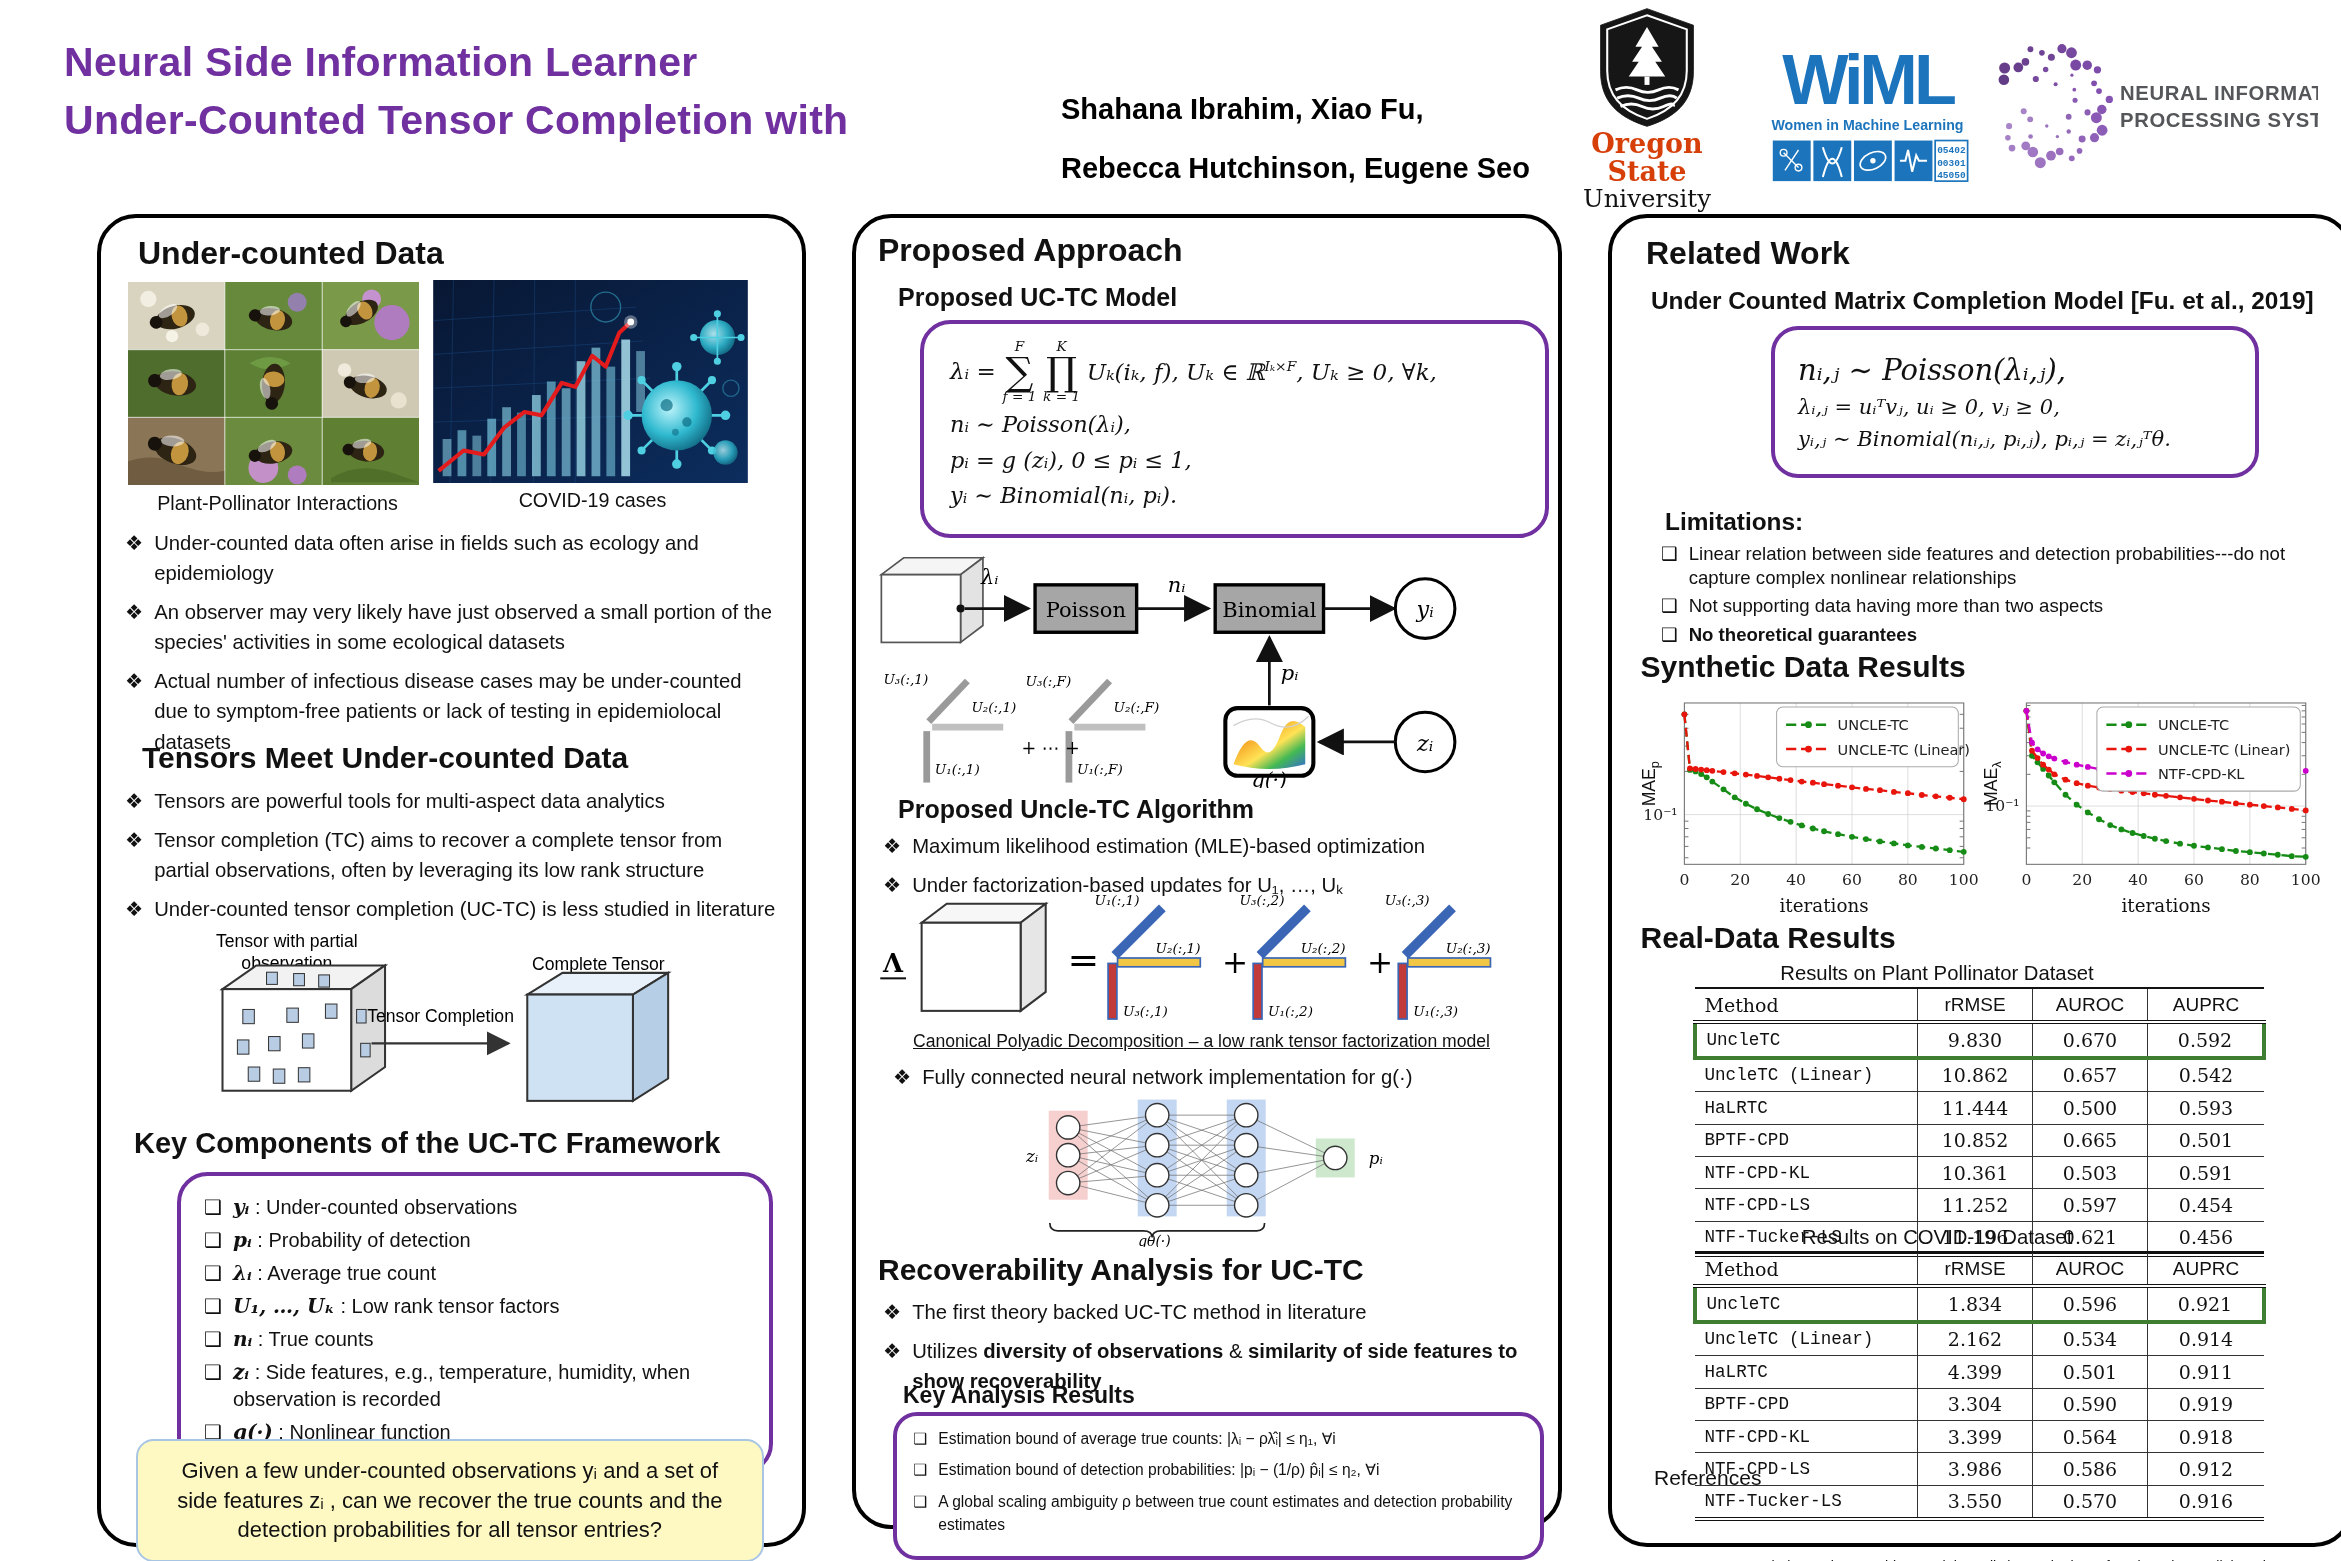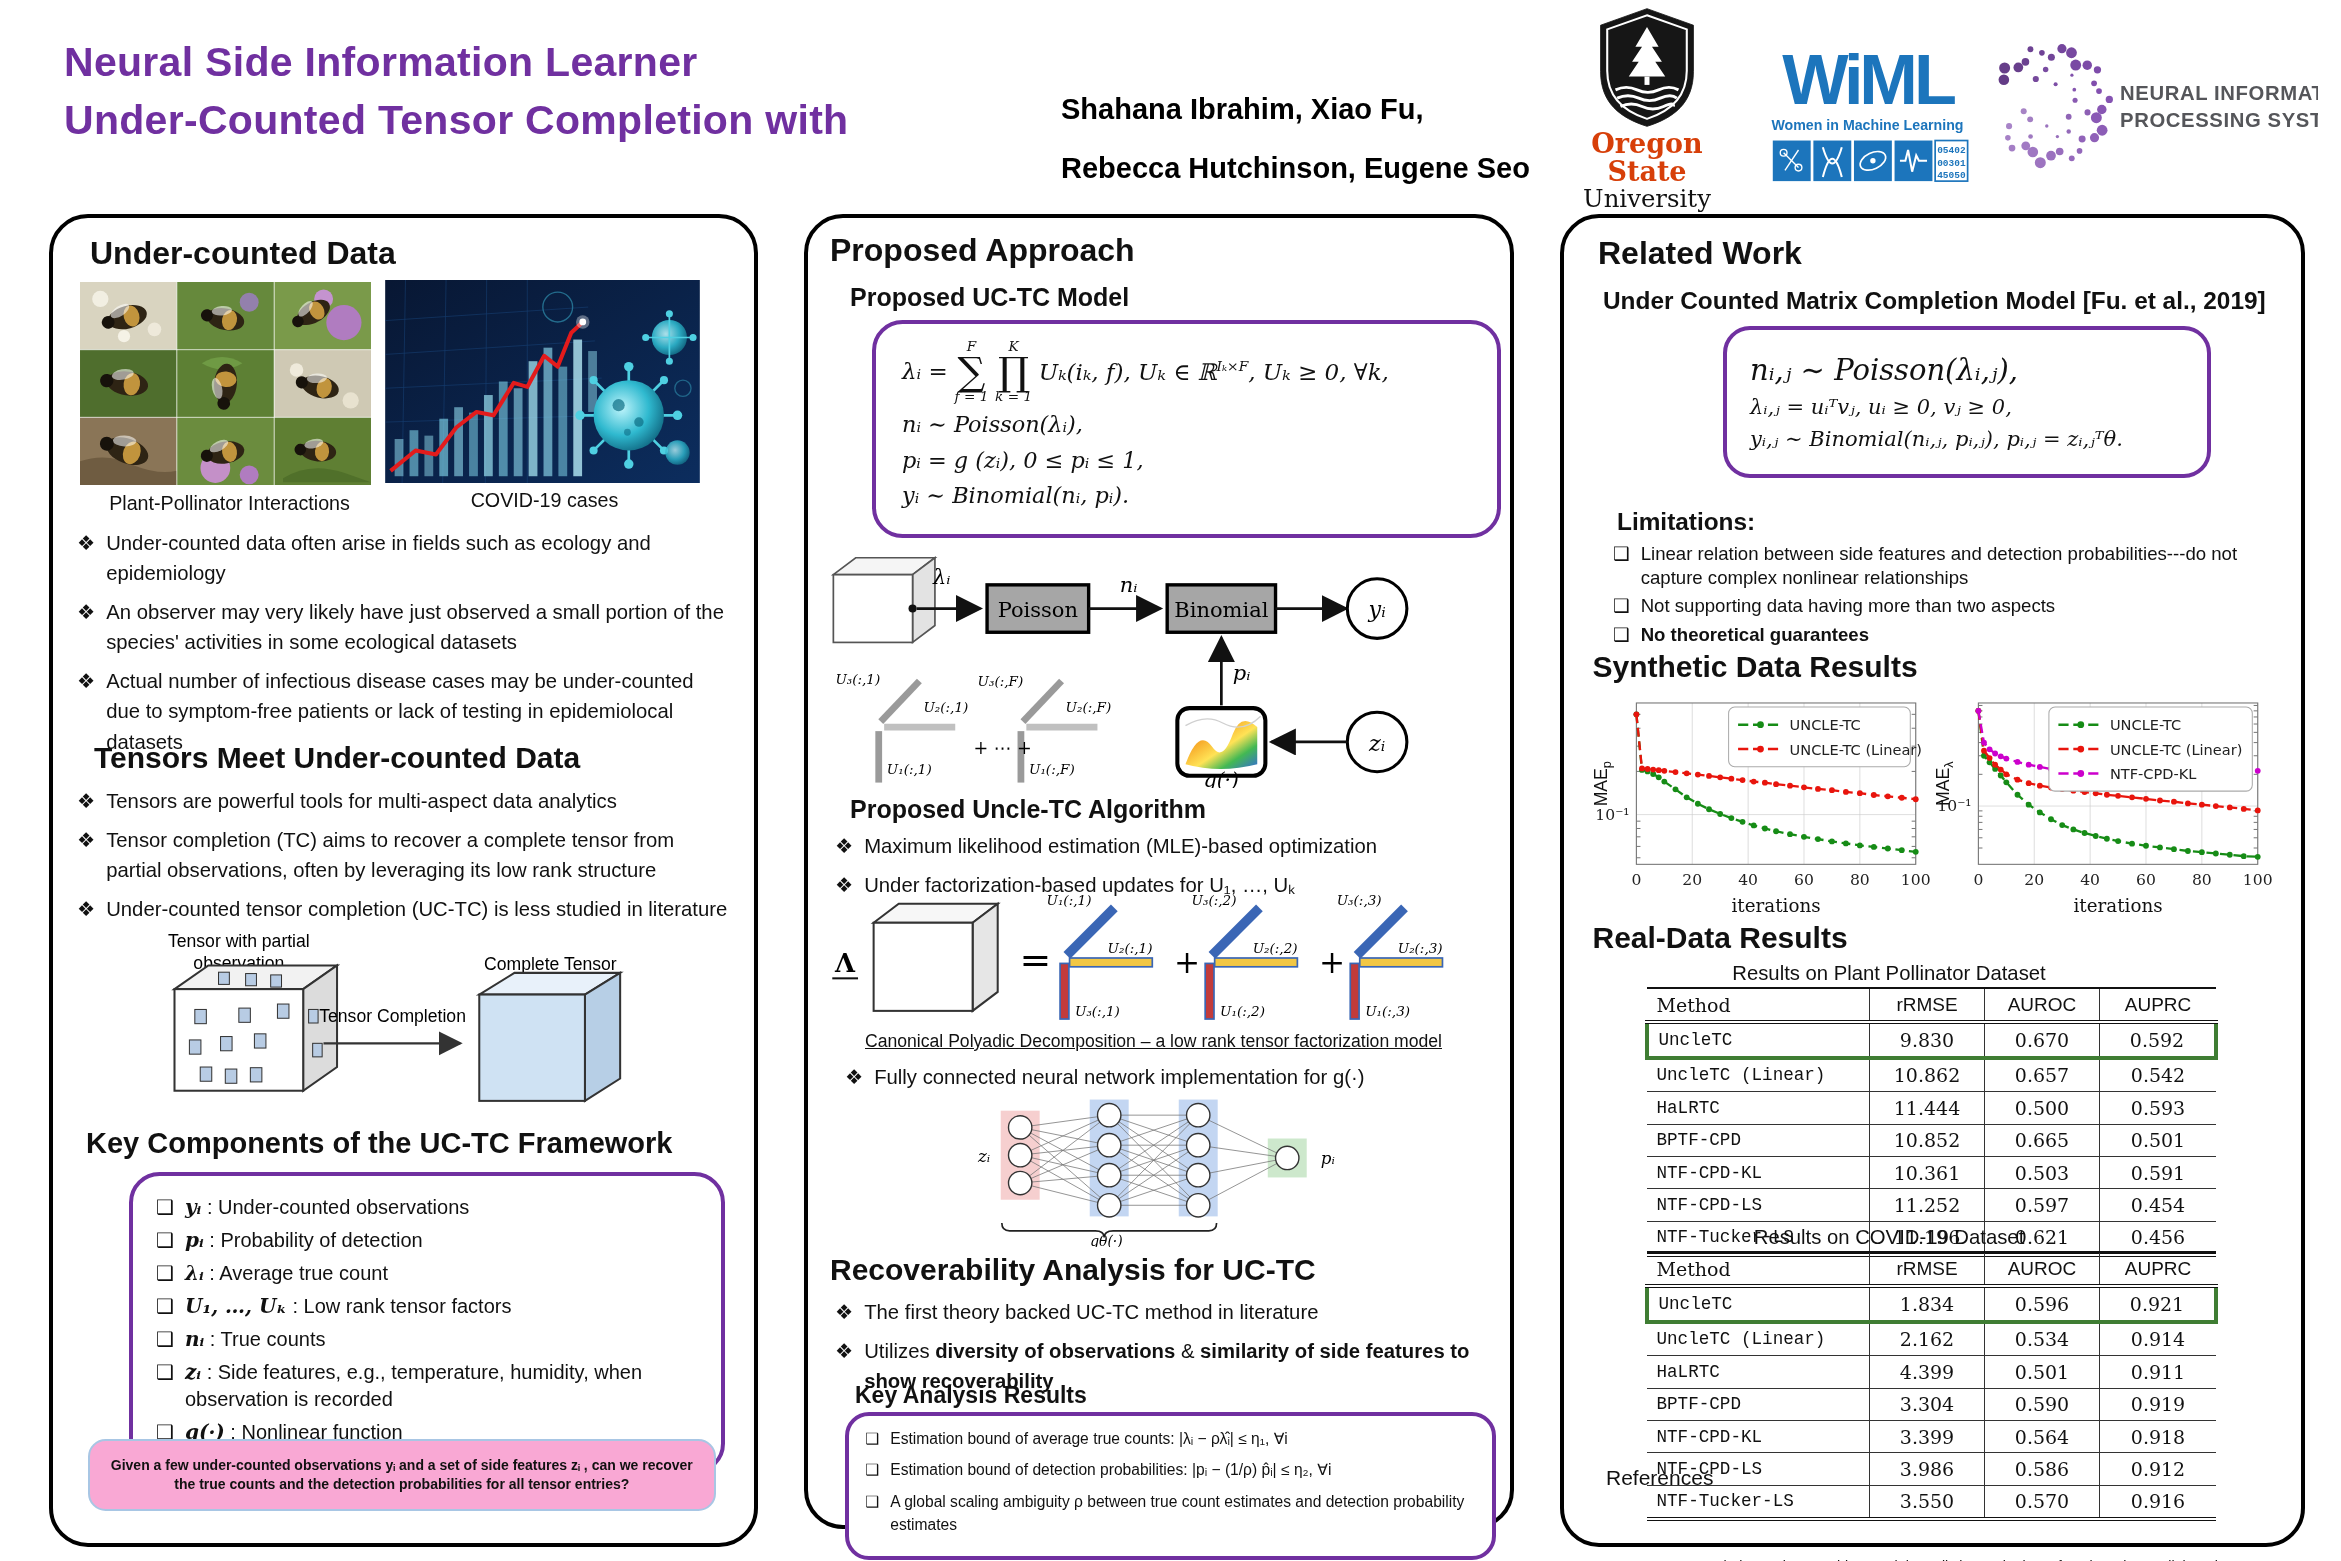--- a/index.html
+++ b/index.html
@@ -3,35 +3,35 @@
 <meta charset="utf-8">
 <style>
   html,body{margin:0;padding:0;background:#ffffff;}
   #poster{position:relative;width:2342px;height:1561px;background:#ffffff;
           font-family:"Liberation Sans",sans-serif;color:#111;overflow:hidden;}
   .abs{position:absolute;}
   
   .poster-title{font-size:41px;font-weight:bold;color:#7030a0;line-height:1.42;letter-spacing:0.3px;}
   .authors{font-size:29px;font-weight:bold;color:#000;line-height:2.05;}
   
-  .col{position:absolute;background:#fff;border:4.7px solid #000;border-radius:39px;}
+  .col{position:absolute;background:#fff;border:4.7px solid #000;border-radius:39px;margin-left:48px;}
   .h1{font-size:32px;font-weight:bold;}
   .h2{font-size:30px;font-weight:bold;}
   .h3{font-size:25px;font-weight:bold;}
   .h4{font-size:23px;font-weight:bold;}
   .caption{font-size:19.7px;}
   .smallcap{font-size:17.6px;}
   
   .blist .li{display:flex;gap:11px;margin-bottom:8.1px;font-size:20.3px;line-height:1.5;}
   .blist .marker{flex:0 0 auto;}
   .blist.small .li{font-size:18.6px;margin-bottom:4.1px;line-height:1.3;}
   
   .pbox{border:4.1px solid #7030a0;border-radius:30.5px;background:#fff;}
-  .qbox{background:#f9a8d4;border:2px solid #a8c6e4;border-radius:17.6px;
-        font-weight:bold;font-size:14px;text-align:center;line-height:1.35;padding:15px 20.3px;}
+  .qbox{background:#fef9c3;border:2px solid #a8c6e4;border-radius:17.6px;
+        font-weight:normal;font-size:22px;text-align:center;line-height:1.35;padding:15px 20.3px;}
   
   .eq{font-family:"DejaVu Serif",serif;font-style:italic;}
   .eq-line{font-size:22.4px;margin:9.5px 0;}
   .eq-row{display:flex;align-items:center;gap:6.8px;font-size:23px;}
   .bigop{display:inline-flex;flex-direction:column;align-items:center;line-height:.9;}
   .bigop .lim{font-size:13.6px;font-style:italic;}
   .bigop .opchar{font-size:39px;font-style:normal;line-height:.95;}
   sup{font-size:60%;}
   
   .kvlist .li{display:flex;gap:11px;margin-bottom:6.1px;font-size:20px;line-height:1.35;}

